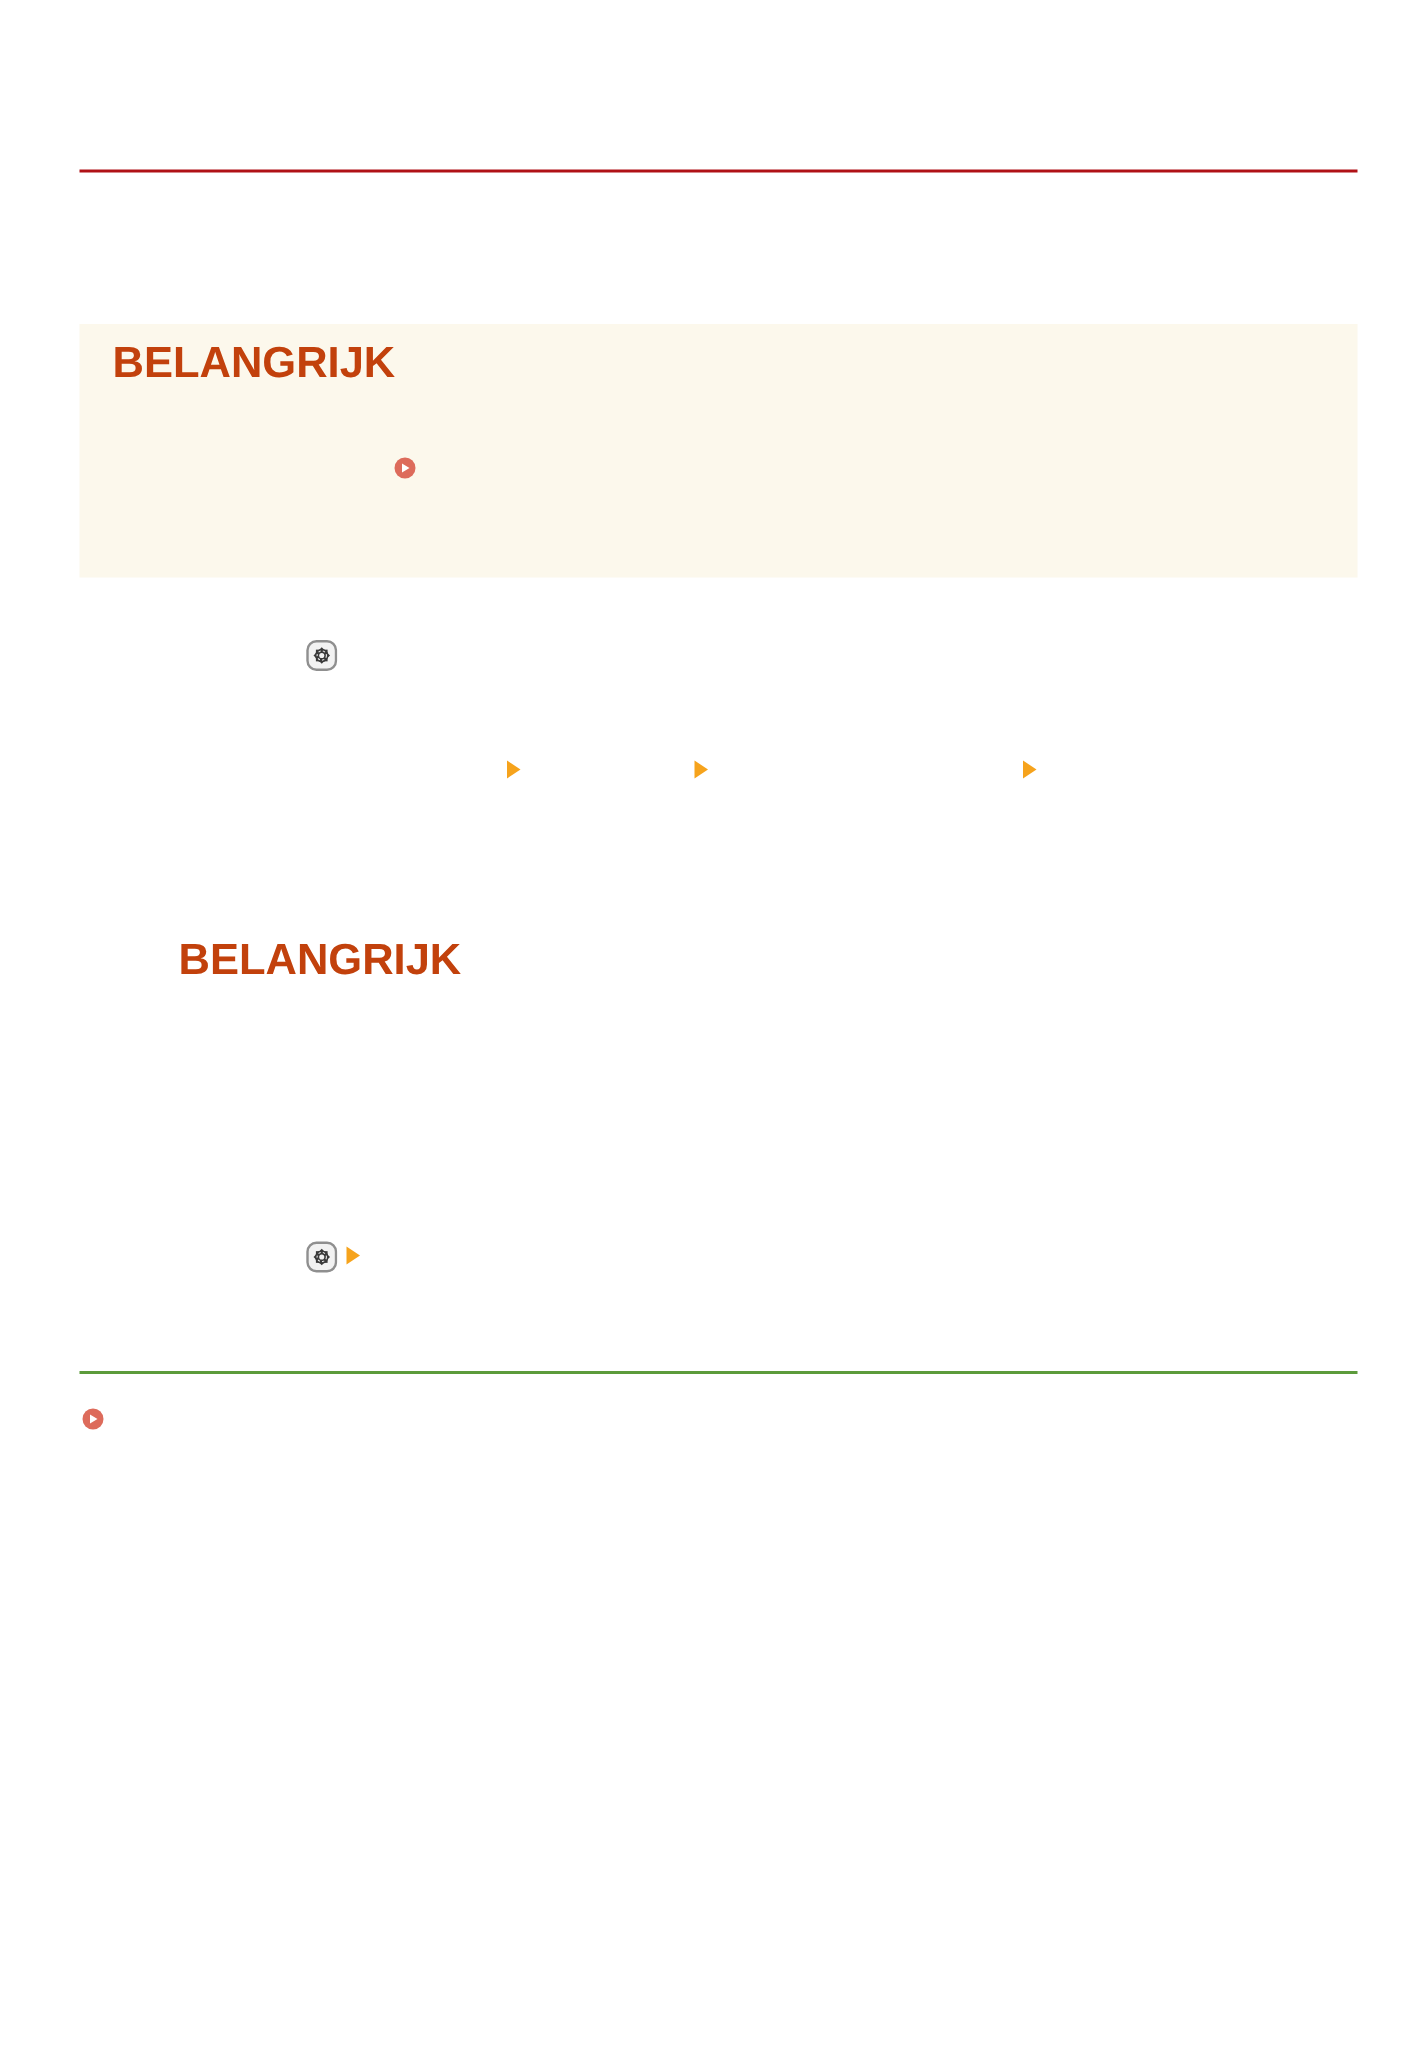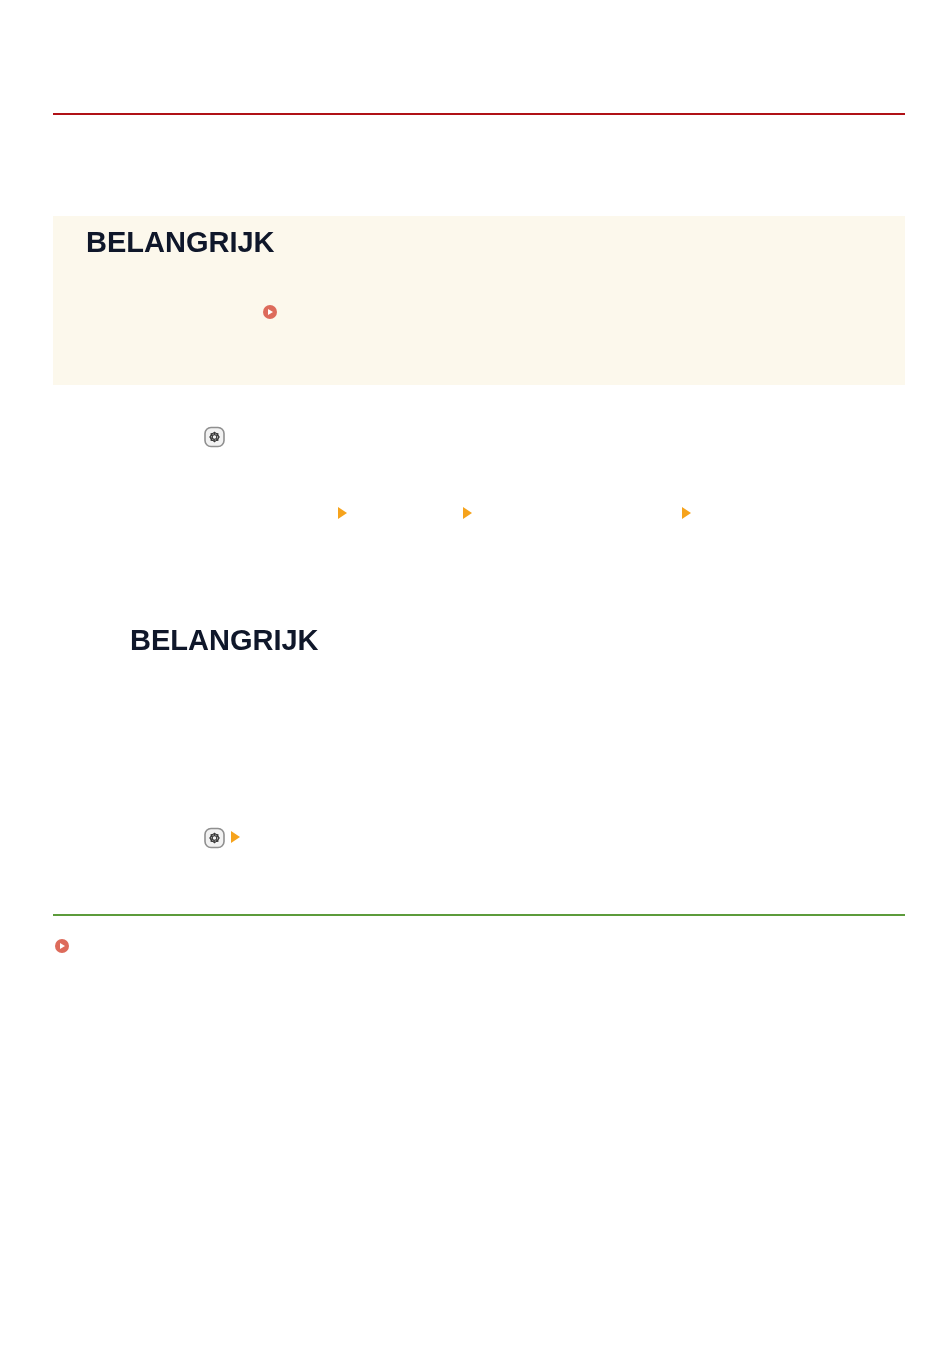--- a/index.html
+++ b/index.html
@@ -30,23 +30,22 @@
     top: 216px;
     width: 852px;
     height: 169px;
     background: #fcf8ec;
   }
   .important-title {
     position: absolute;
     font-weight: bold;
     font-size: 29px;
     letter-spacing: 0px;
-    color: #0f172a;
+    color: #c2410c;
     white-space: nowrap;
-    margin-left: 11px;
   }
   .important-title.in-box { left: 22px; top: 10px; }
   .important-title.standalone { left: 119px; top: 624px; }
 
   .play-circle {
     position: absolute;
     width: 14px;
     height: 14px;
     border-radius: 50%;
     background: #dd6b5b;

